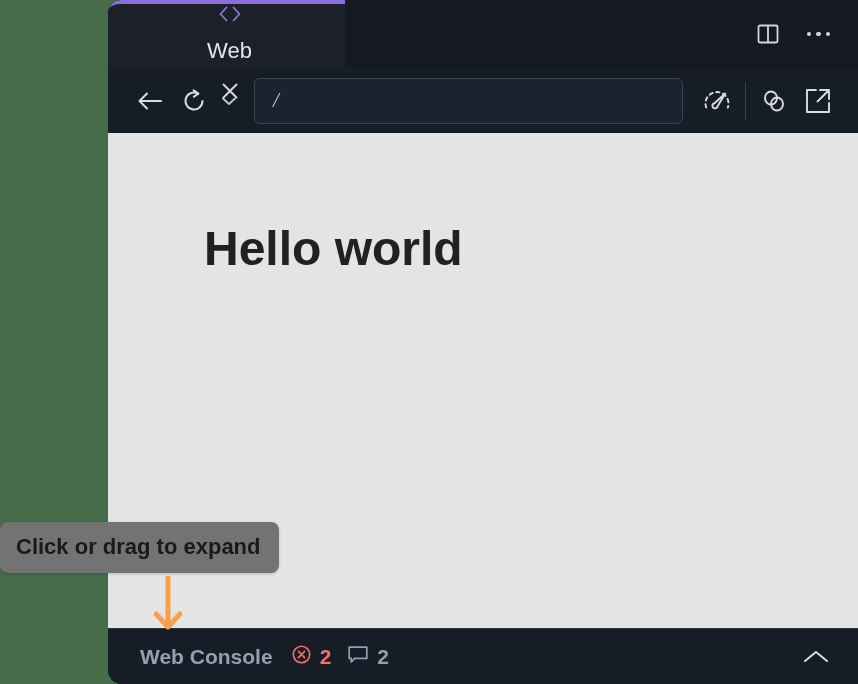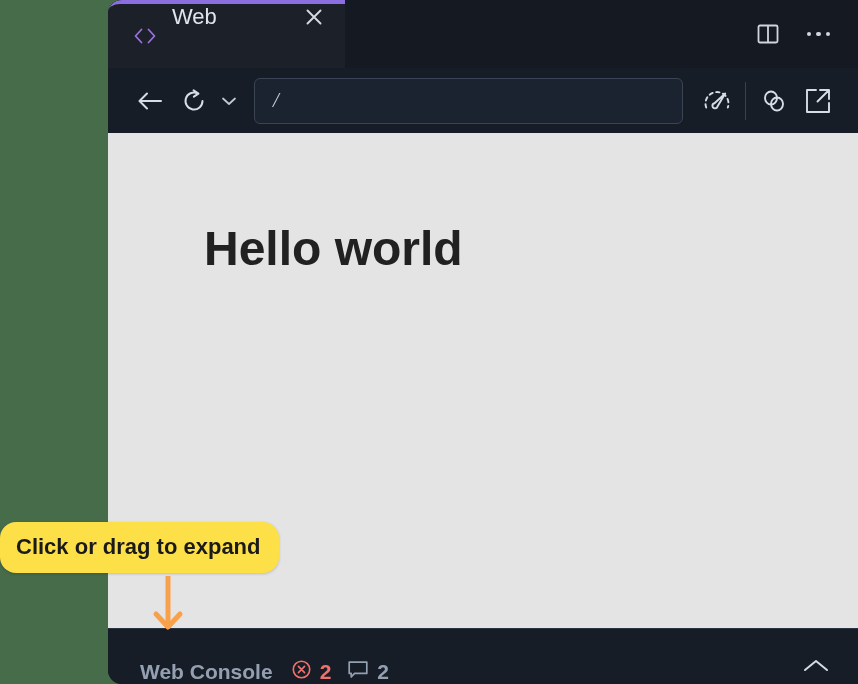--- a/index.html
+++ b/index.html
@@ -38,24 +38,26 @@
     align-items: stretch;
     flex: 0 0 auto;
     position: relative;
   }
 
   .tab {
     position: relative;
     width: 237px;
     background: #1b2029;
     display: flex;
+    align-items: center;
     padding: 0 18px 0 24px;
     gap: 14px;
     border-top: 4px solid #8b6ee0;
     border-radius: 12px 0 0 0;
+    flex-direction: column;
   }
   .tab.active { background: #1b2029; }
 
   .tab-code-icon {
     color: #9b6fe0;
     font-size: 21px;
     line-height: 1;
     letter-spacing: -1px;
     flex: 0 0 auto;
     display: flex;
@@ -180,21 +182,21 @@
     color: #212121;
     font-family: "Liberation Sans", sans-serif;
   }
 
   
   #console-bar {
     height: 56px;
     background: #171d26;
     border-top: 1px solid #2b3340;
     display: flex;
-    align-items: flex-end;
+    align-items: center;
     padding: 0 24px 0 32px;
     flex: 0 0 auto;
   }
 
   #console-title {
     color: #93a0b1;
     font-size: 21px;
     font-weight: bold;
     margin-right: 18px;
     white-space: nowrap;
@@ -226,25 +228,25 @@
   
   #annotation {
     position: absolute;
     left: 0;
     top: 522px;
     z-index: 50;
     pointer-events: none;
   }
 
   #annotation-bubble {
-    background: #fde047;
+    background: #737373;
     color: #1a1a1a;
     font-size: 22px;
     font-weight: bold;
-    border-radius: 16px;
+    border-radius: 8px;
     padding: 12px 18px 13px 16px;
     display: inline-block;
     white-space: nowrap;
     box-shadow: 0 1px 3px rgba(0,0,0,0.18);
   }
 
   #annotation-arrow {
     position: absolute;
     left: 148px;
     top: 54px;

